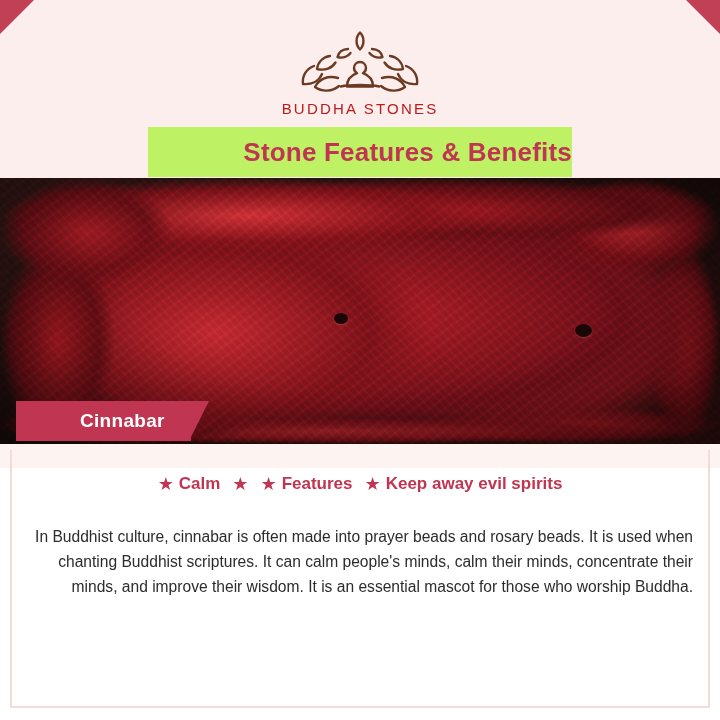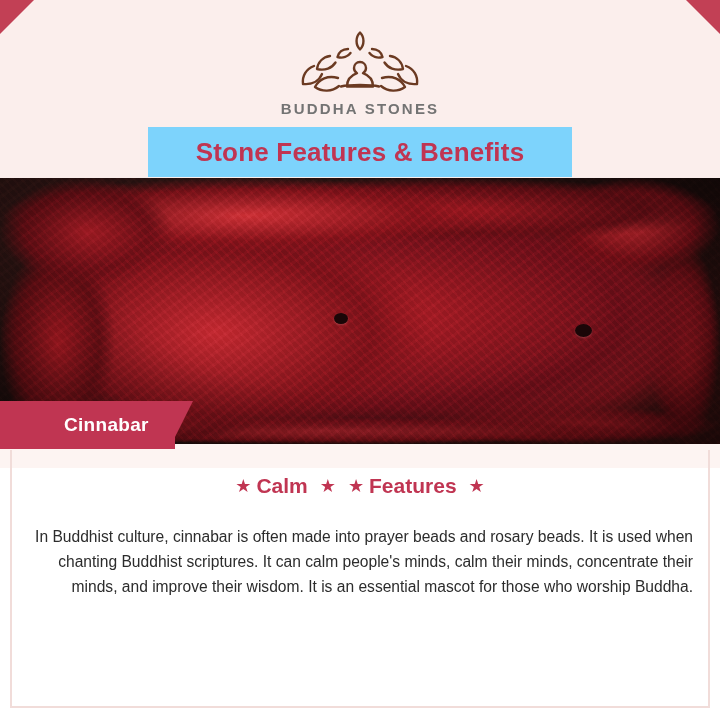--- a/index.html
+++ b/index.html
@@ -62,34 +62,34 @@
   }
   .logo-mark {
     display: block;
     margin: 0 auto;
   }
   .brand-name {
     display: block;
     margin-top: 4px;
     font-size: 15px;
     letter-spacing: 2.2px;
-    color: #737373;
-    font-weight: 700;
+    color: #b91c1c;
+    font-weight: 400;
   }
 
   .title-band {
     position: absolute;
     left: 148px;
     top: 127px;
     width: 424px;
     height: 50px;
-    background: #7dd3fc;
+    background: #bef264;
     display: flex;
     align-items: center;
-    justify-content: center;
+    justify-content: flex-end;
   }
   .title-band-text {
     font-size: 26px;
     font-weight: 700;
     color: #c03552;
     letter-spacing: 0.2px;
     white-space: nowrap;
   }
 
   
@@ -141,23 +141,23 @@
     border-radius: 50%;
     background: #1a0607;
     box-shadow: 0 1px 2px rgba(255,180,180,0.25);
   }
   .hole-a { left: 334px; top: 135px; }
   .hole-b { left: 575px; top: 146px; width: 17px; height: 13px; }
 
   
   .name-tag {
     position: absolute;
-    left: 0;
+    left: 16px;
     top: 401px;
-    height: 48px;
+    height: 40px;
     background: #c03552;
     display: flex;
     align-items: center;
     padding: 0 26px 0 64px;
     z-index: 6;
   }
   .name-tag::after {
     content: "";
     position: absolute;
     right: -18px;
@@ -207,21 +207,21 @@
     gap: 5px;
     white-space: nowrap;
   }
   .benefit-star {
     color: #c03552;
     font-size: 18px;
     line-height: 1;
   }
   .benefit-label {
     color: #c03552;
-    font-size: 21px;
+    font-size: 17px;
     font-weight: 700;
   }
 
   .description {
     position: absolute;
     top: 64px;
     left: 29px;
     width: 664px;
     font-size: 15.6px;
     line-height: 1.62;
@@ -309,20 +309,21 @@
       </div>
       <div class="benefit">
         <span class="benefit-star">★</span>
       </div>
       <div class="benefit">
         <span class="benefit-star">★</span>
         <span class="benefit-label">Features</span>
       </div>
       <div class="benefit">
         <span class="benefit-star">★</span>
+        <span class="benefit-label">Keep away evil spirits</span>
       </div>
     </div>
 
     <p class="description">In Buddhist culture, cinnabar is often made into prayer beads and rosary beads. It is used when chanting Buddhist scriptures. It can calm people's minds, calm their minds, concentrate their minds, and improve their wisdom. It is an essential mascot for those who worship Buddha.</p>
   </div>
 
   <div class="side-rule-left"></div>
   <div class="side-rule-right"></div>
   <div class="bottom-rule"></div>
 

